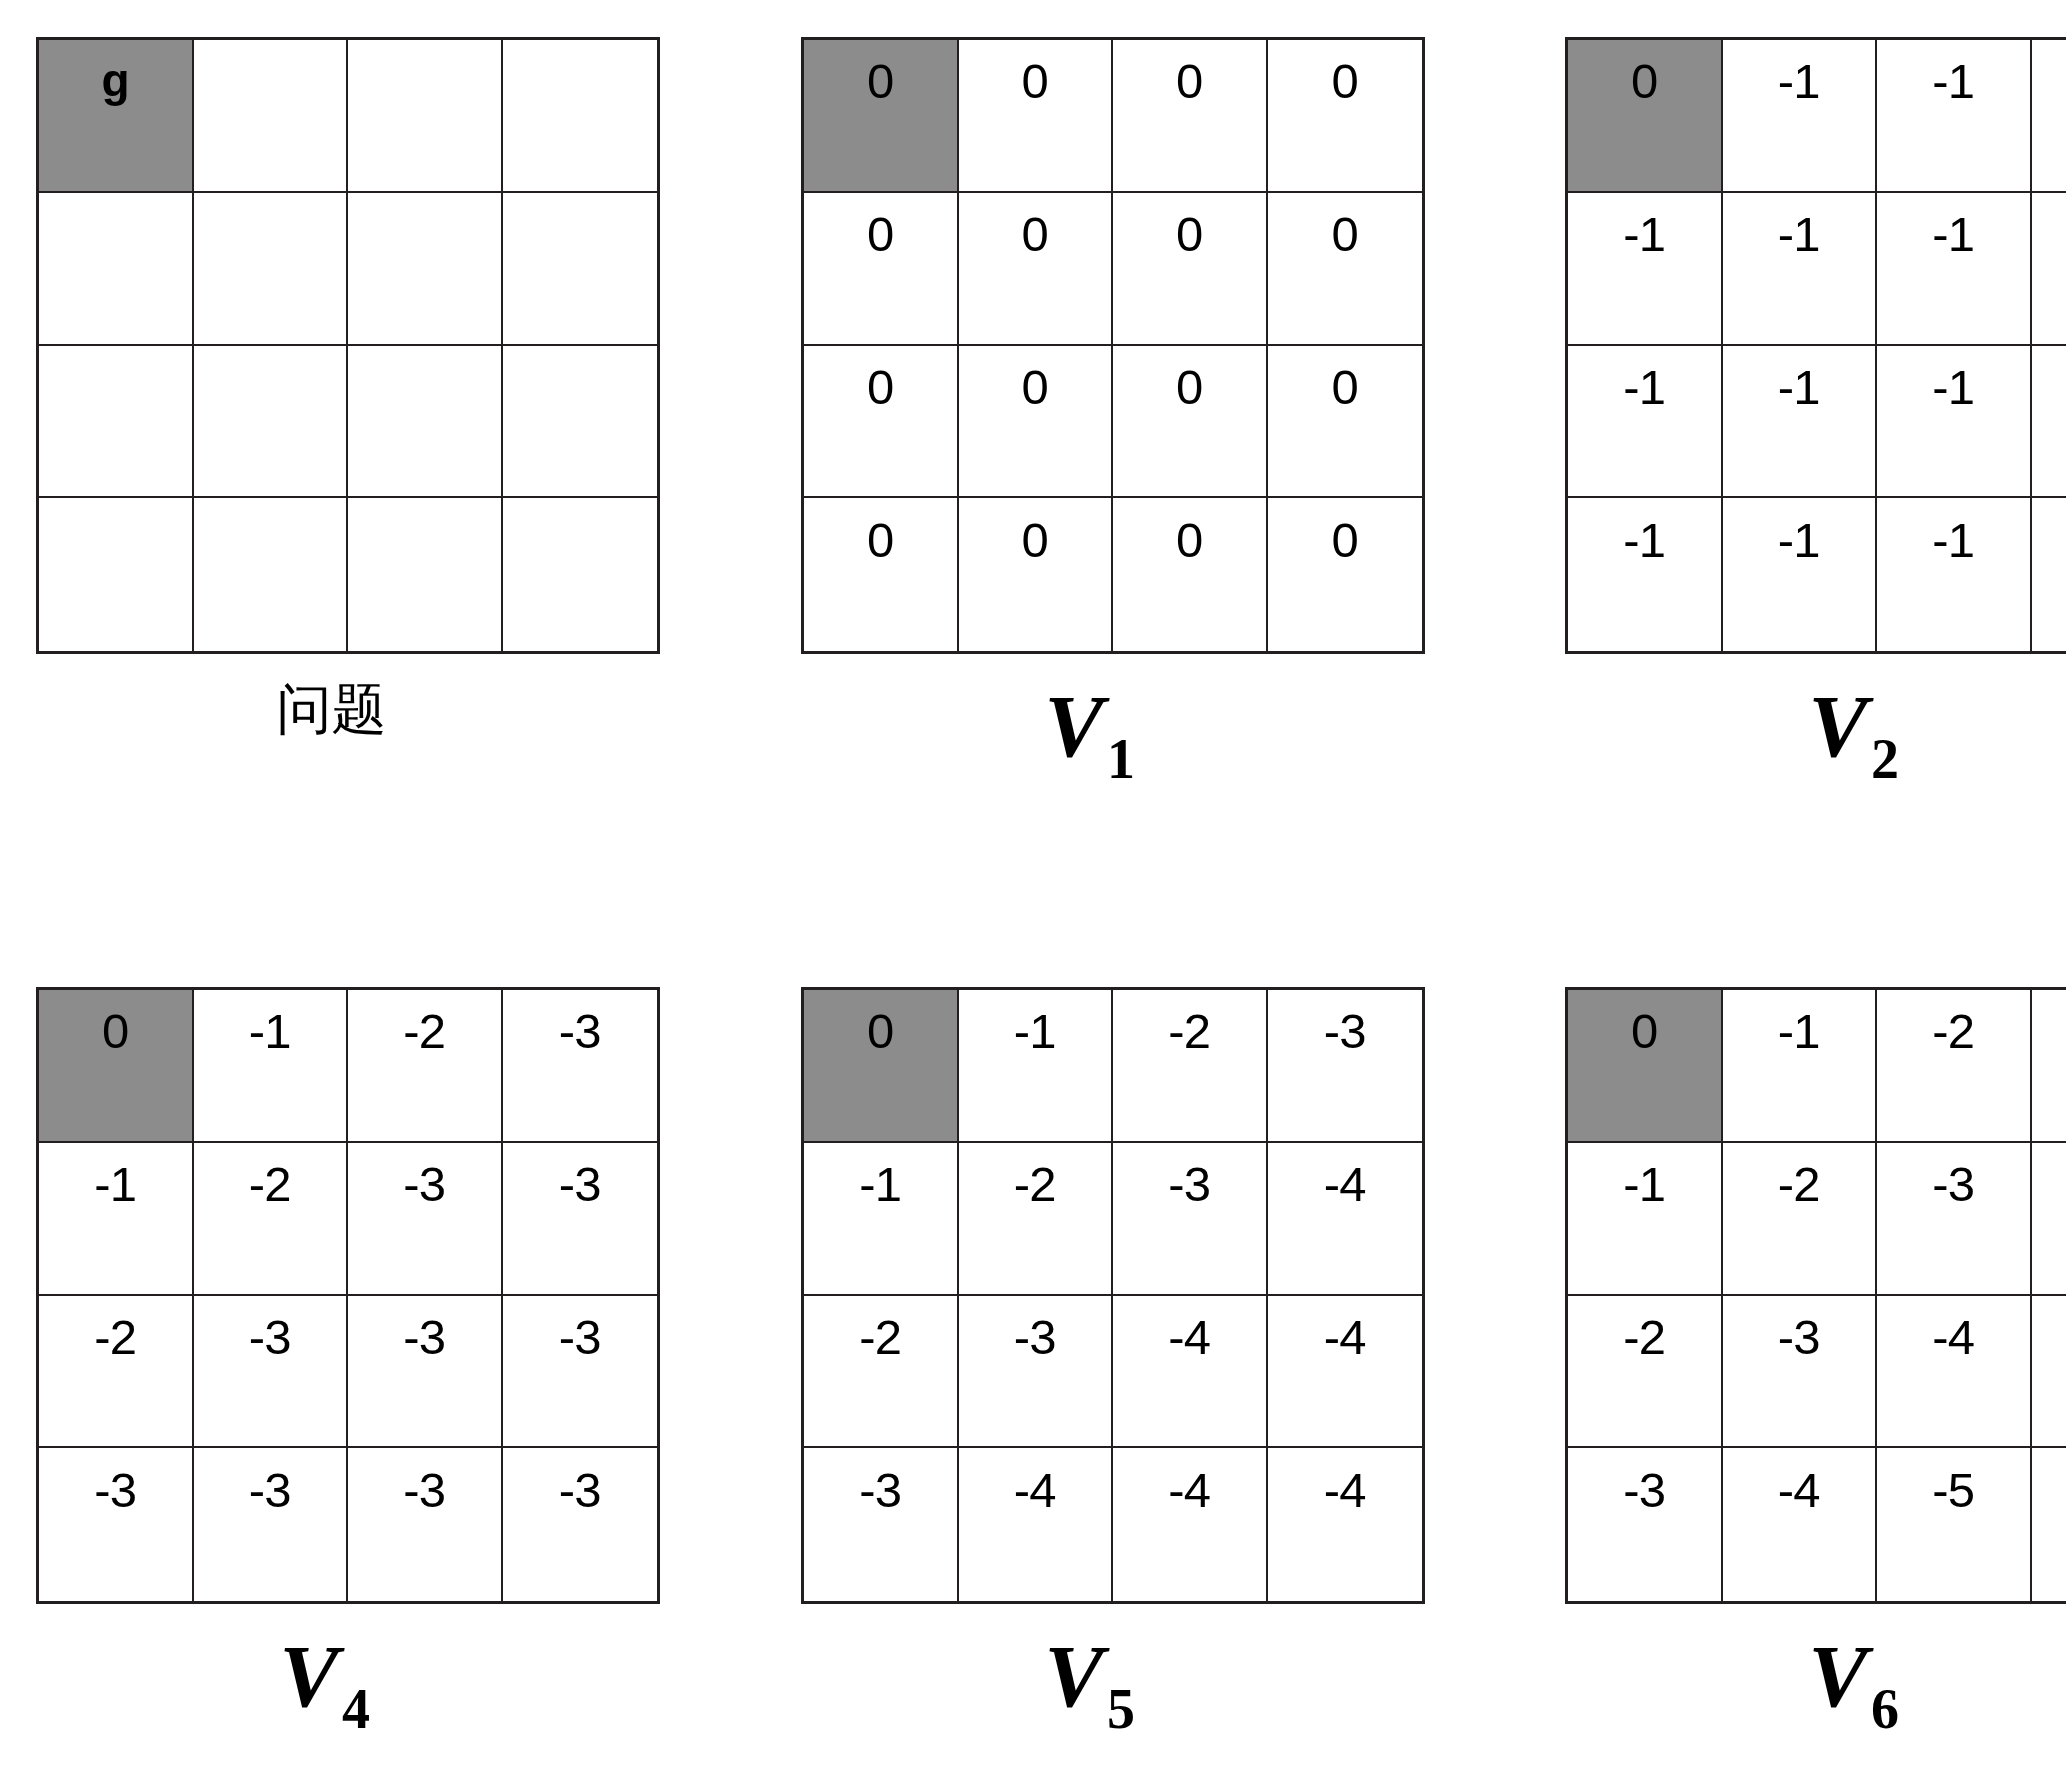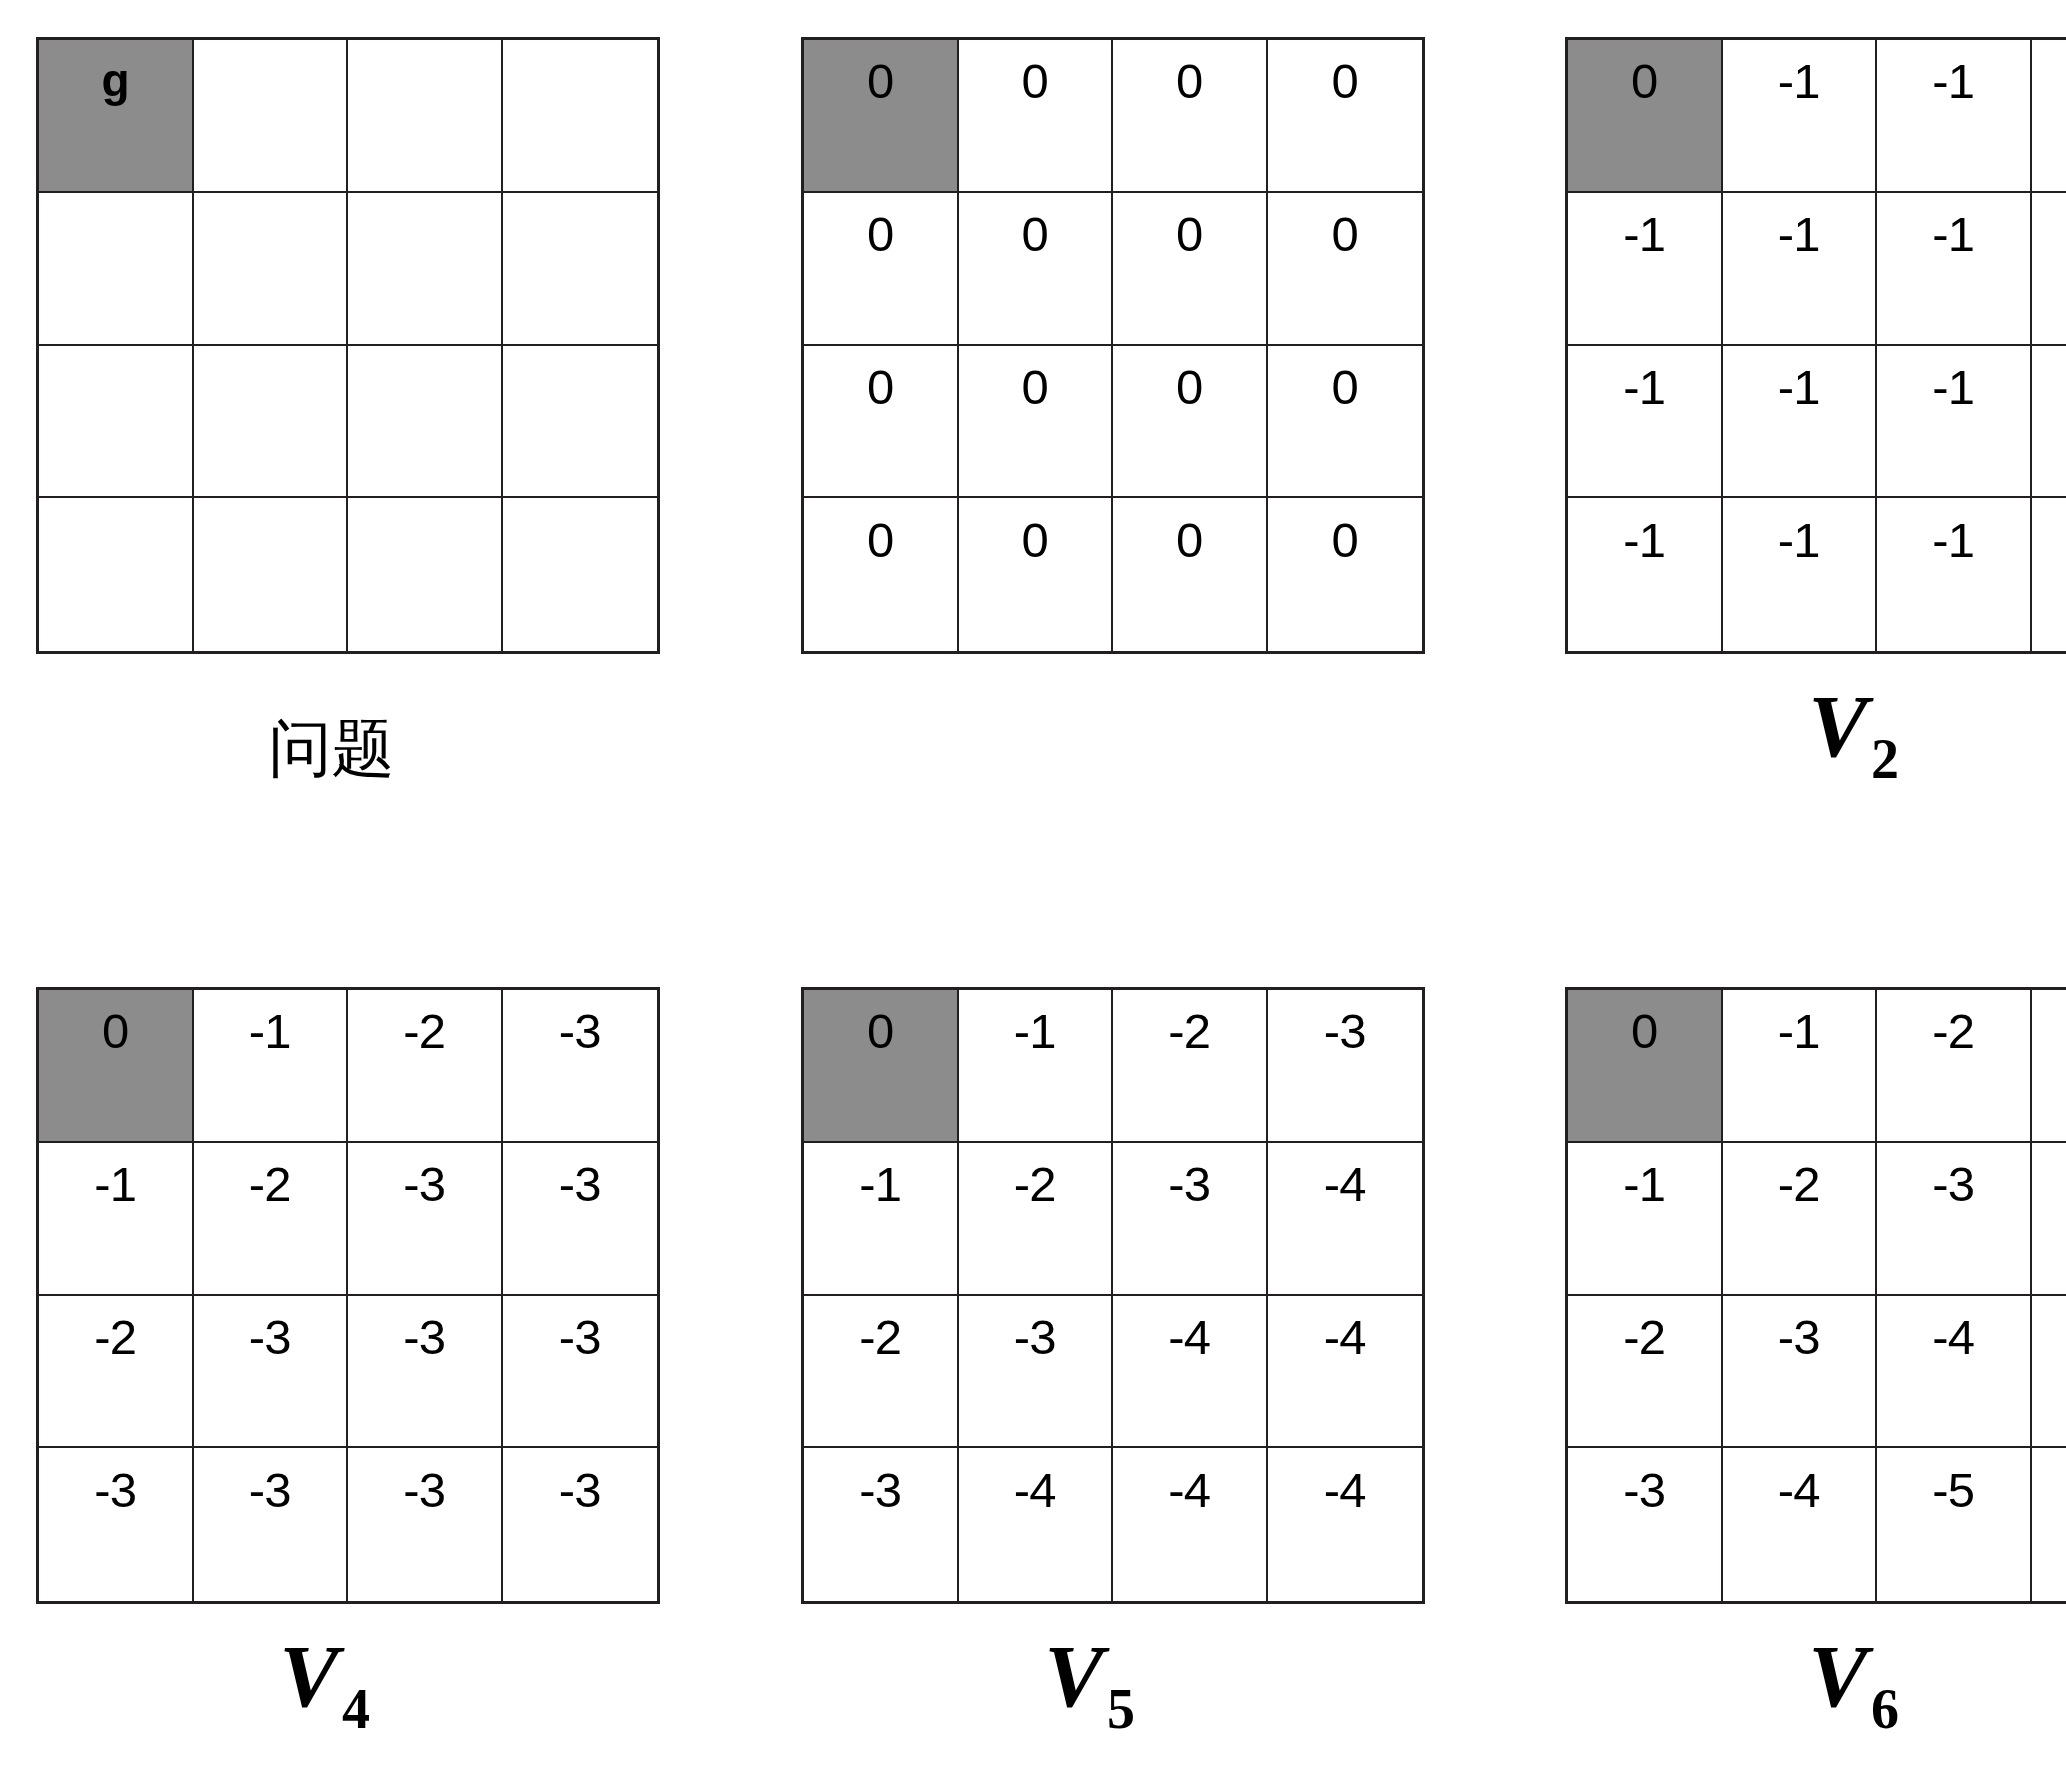--- a/index.html
+++ b/index.html
@@ -93,28 +93,27 @@
     font-family: "Liberation Serif", serif;
     font-style: normal;
     font-weight: bold;
     font-size: 56px;
     vertical-align: baseline;
     position: relative;
     top: 21.5px;
     left: 3.3px;
   }
   .caption .cjk {
-    font-family: Liberation Mono, monospace;
-    font-size: 63px;
+    font-family: Liberation Sans, sans-serif;
+    font-size: 55px;
     font-weight: 400;
     line-height: 1;
     display: inline-block;
     position: relative;
     left: -16.5px;
-    margin-top: 40px;
   }
 </style>
 </head>
 <body>
 
 <div id="figure">
     <div class="panel r1 c1">
       <div class="grid">
         <div class="cell shaded goal">g</div>
         <div class="cell"></div>
@@ -147,20 +146,21 @@
         <div class="cell">0</div>
         <div class="cell">0</div>
         <div class="cell">0</div>
         <div class="cell">0</div>
         <div class="cell">0</div>
         <div class="cell">0</div>
         <div class="cell">0</div>
         <div class="cell">0</div>
         <div class="cell">0</div>
       </div>
+      <div class="caption"><span class="vlabel">V<span class="vsub">1</span></span></div>
     </div>
     <div class="panel r1 c3">
       <div class="grid">
         <div class="cell shaded">0</div>
         <div class="cell">-1</div>
         <div class="cell">-1</div>
         <div class="cell">-1</div>
         <div class="cell">-1</div>
         <div class="cell">-1</div>
         <div class="cell">-1</div>

